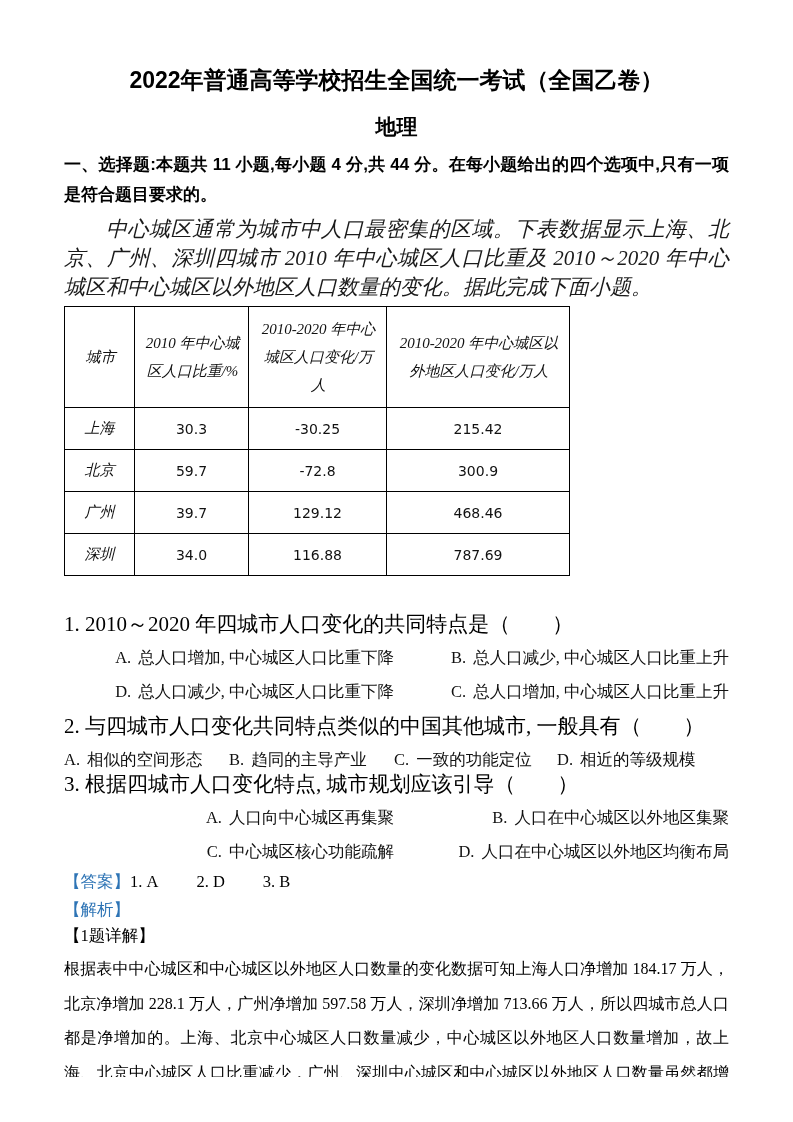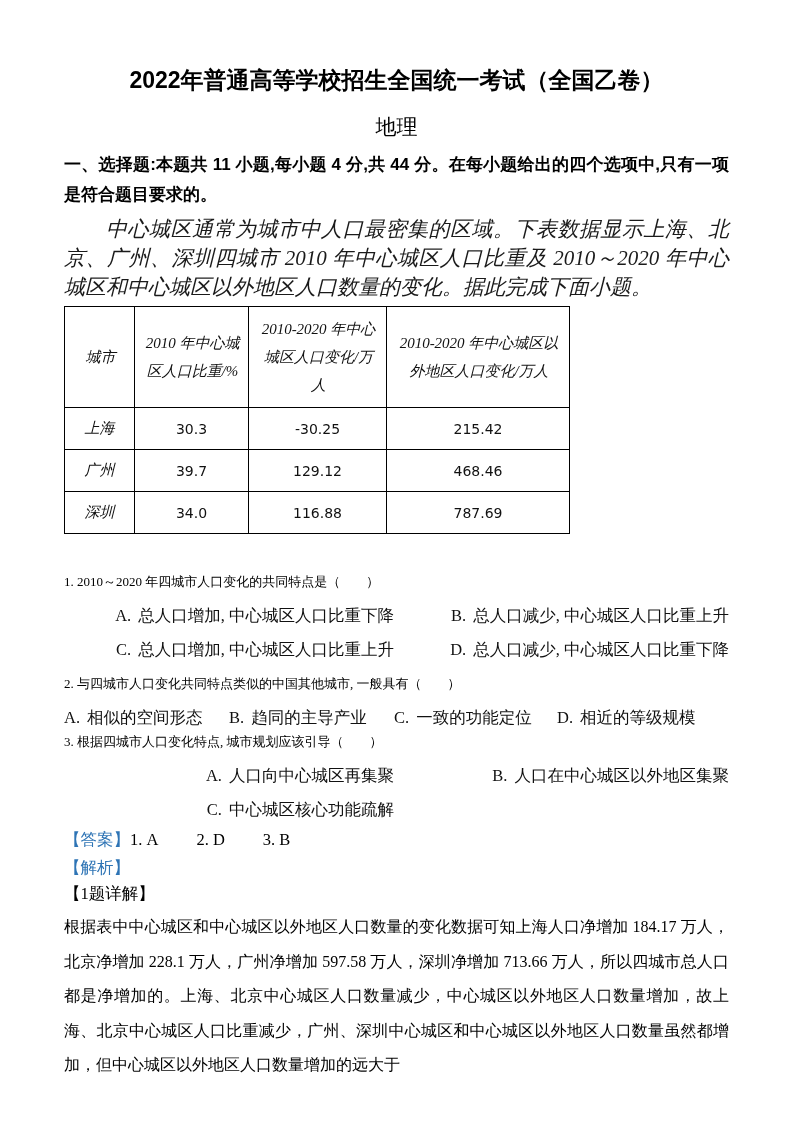--- a/index.html
+++ b/index.html
@@ -18,21 +18,21 @@
   .doc-title {
     font-family: "Liberation Sans", sans-serif;
     font-weight: bold;
     font-size: 23px;
     line-height: 32px;
     text-align: center;
     color: #000000;
   }
   .doc-subject {
     font-family: "Liberation Sans", sans-serif;
-    font-weight: normal;
+    font-weight: bold;
     font-size: 21px;
     line-height: 30px;
     text-align: center;
     margin-top: 16px;
     color: #000000;
   }
   .section-head {
     margin-top: 8px;
     font-family: "Liberation Sans", sans-serif;
     font-weight: bold;
@@ -78,21 +78,21 @@
   table.data-table td.city {
     font-family: "Liberation Serif", serif;
     font-style: italic;
     font-size: 15px;
   }
   .col-city { width: 70px; }
   .col-1 { width: 114px; }
   .col-2 { width: 138px; }
   .col-3 { width: 183px; }
   .q-stem {
-    font-size: 13px;
+    font-size: 21px;
     line-height: 24px;
     color: #000000;
   }
   .stem-1 { margin-top: 36px; }
   .stem-2 { margin-top: 10px; }
   .stem-3 { }
   .opts-2col {
     display: grid;
     grid-template-columns: 330px 1fr;
     grid-row-gap: 10px;
@@ -161,55 +161,62 @@
       </tr>
     </thead>
     <tbody>
       <tr>
         <td class="city">上海</td>
         <td>30.3</td>
         <td>-30.25</td>
         <td>215.42</td>
       </tr>
       <tr>
+        <td class="city">北京</td>
+        <td>59.7</td>
+        <td>-72.8</td>
+        <td>300.9</td>
+      </tr>
+      <tr>
         <td class="city">广州</td>
         <td>39.7</td>
         <td>129.12</td>
         <td>468.46</td>
       </tr>
       <tr>
         <td class="city">深圳</td>
         <td>34.0</td>
         <td>116.88</td>
         <td>787.69</td>
       </tr>
     </tbody>
   </table>
 
   <div class="q-stem stem-1">1. 2010～2020 年四城市人口变化的共同特点是（　　）</div>
   <div class="opts-2col">
     <div class="opt"><span class="opt-label">A.</span><span>总人口增加, 中心城区人口比重下降</span></div>
     <div class="opt"><span class="opt-label">B.</span><span>总人口减少, 中心城区人口比重上升</span></div>
+    <div class="opt"><span class="opt-label">D.</span><span>总人口减少, 中心城区人口比重下降</span></div>
     <div class="opt"><span class="opt-label">C.</span><span>总人口增加, 中心城区人口比重上升</span></div>
-    <div class="opt"><span class="opt-label">D.</span><span>总人口减少, 中心城区人口比重下降</span></div>
   </div>
 
   <div class="q-stem stem-2">2. 与四城市人口变化共同特点类似的中国其他城市, 一般具有（　　）</div>
   <div class="opts-4col">
     <div class="opt"><span class="opt-label">A.</span><span>相似的空间形态</span></div>
     <div class="opt"><span class="opt-label">B.</span><span>趋同的主导产业</span></div>
     <div class="opt"><span class="opt-label">C.</span><span>一致的功能定位</span></div>
     <div class="opt"><span class="opt-label">D.</span><span>相近的等级规模</span></div>
   </div>
 
   <div class="q-stem stem-3">3. 根据四城市人口变化特点, 城市规划应该引导（　　）</div>
   <div class="opts-2col">
     <div class="opt"><span class="opt-label">A.</span><span>人口向中心城区再集聚</span></div>
     <div class="opt"><span class="opt-label">B.</span><span>人口在中心城区以外地区集聚</span></div>
     <div class="opt"><span class="opt-label">C.</span><span>中心城区核心功能疏解</span></div>
+    <div class="opt"><span class="opt-label">D.</span><span>人口在中心城区以外地区均衡布局</span></div>
   </div>
 
   <div class="answers">
     <span class="blue-label">【答案】</span><span class="ans-item">1. A</span><span class="ans-item">2. D</span><span class="ans-item">3. B</span>
   </div>
 
   <div class="analysis-line">
     <span class="blue-label">【解析】</span>
   </div>
 

